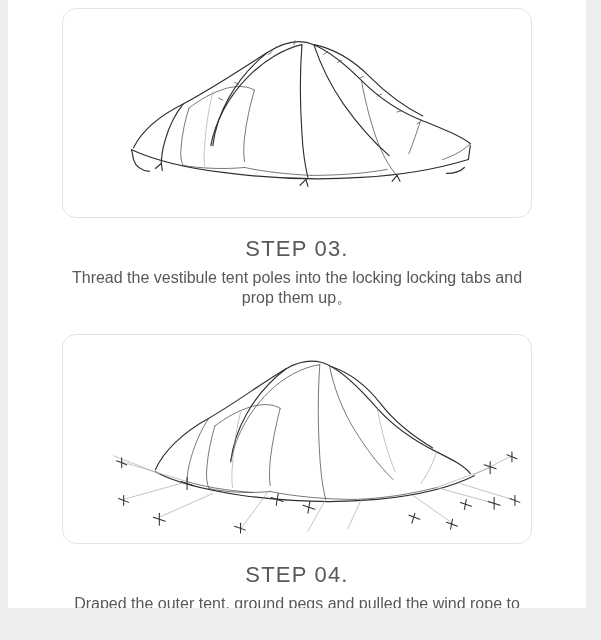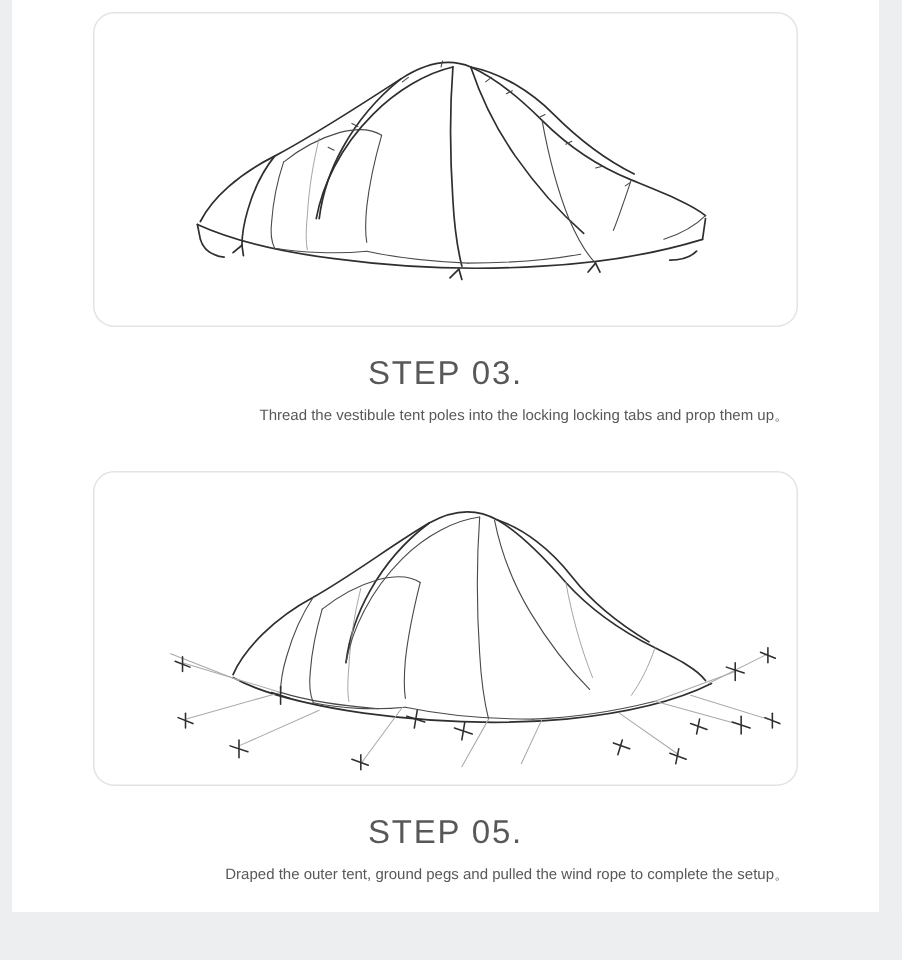--- a/index.html
+++ b/index.html
@@ -48,22 +48,22 @@
   }
   .step-title {
     text-align: center;
     font-size: 22px;
     letter-spacing: 1.2px;
     color: #585858;
     margin-top: 18px;
     font-weight: 400;
   }
   .step-desc {
-    text-align: right;
-    font-size: 10px;
+    text-align: center;
+    font-size: 16px;
     line-height: 20px;
     color: #585858;
     margin-top: 6px;
     padding: 0 60px;
   }
   .block-gap-1 { height: 8px; }
   .block-gap-2 { height: 26px; }
   .tent-line {
     fill: none;
     stroke: #2f2f2f;
@@ -295,20 +295,20 @@
           <g class="peg">
             <path d="M455 162 l 0 10"></path>
             <path d="M450 165 l 10 4"></path>
           </g>
           <g class="peg">
             <path d="M406 166 l -2 10"></path>
             <path d="M400 169 l 11 4"></path>
           </g>
         </svg>
       </div>
-      <div class="step-title">STEP 05.</div>
+      <div class="step-title">STEP 04.</div>
       <div class="step-desc">Draped the outer tent, ground pegs and pulled the wind rope to complete the setup。</div>
     </div>
 
   </div>
 
   <div class="bottom-edge"></div>
 </div>
 
 </body></html>

